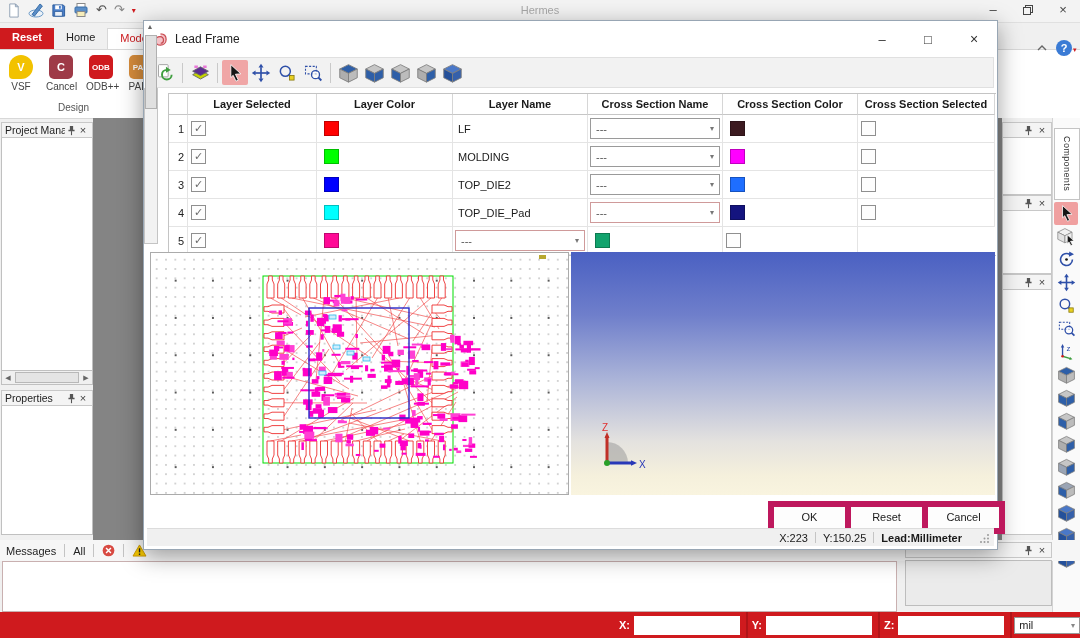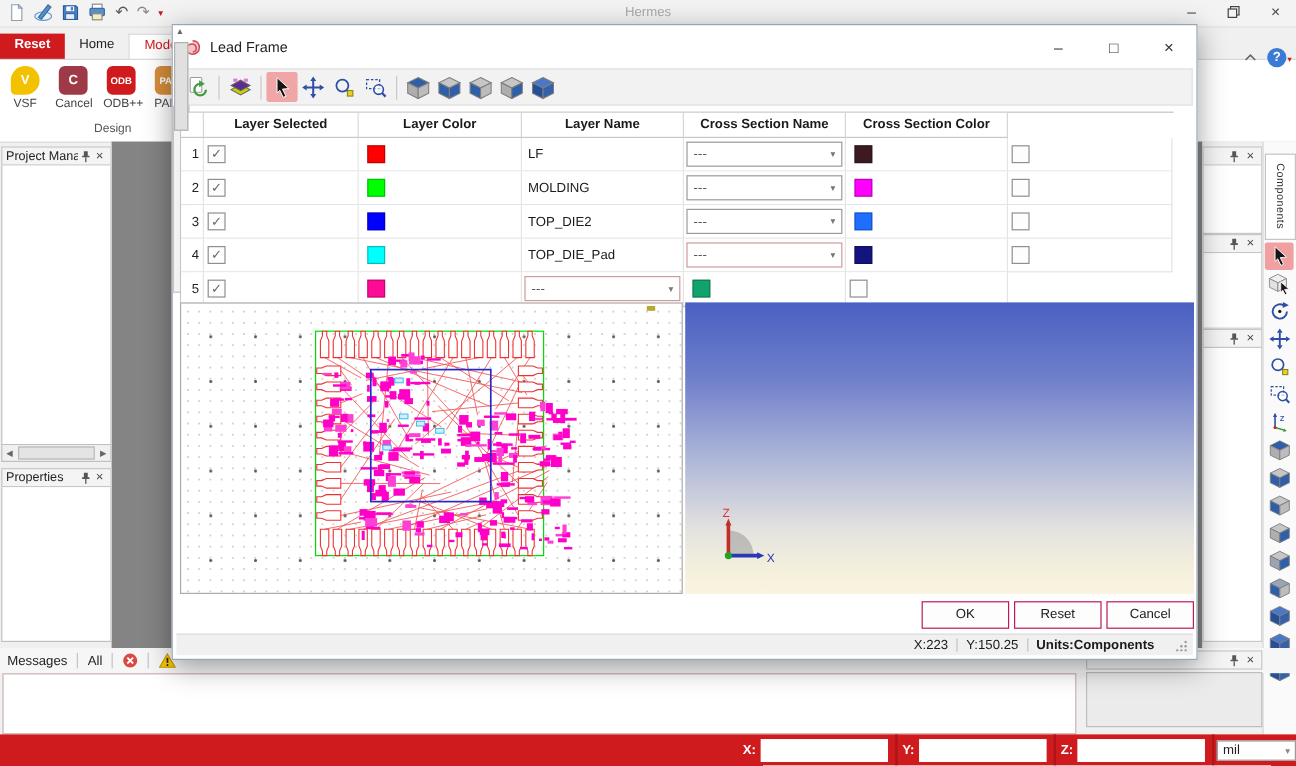--- a/index.html
+++ b/index.html
@@ -15,21 +15,21 @@
   .tabs{left:0;top:28px;height:22px;display:flex}
   .rtab{padding:3px 12px 0 12px;height:22px;box-sizing:border-box;text-align:center}
   .rtab.file{background:#cf1a1e;color:#fff;font-weight:bold}
   .rtab.active{background:#fff;color:#cf1a1e;border:1px solid #d8d8d8;border-bottom:none}
   .ribbon{left:0;top:50px;width:1080px;height:68px;background:#fff;border-bottom:1px solid #d8d8d8}
   .rgroup{display:flex;gap:10px;padding:5px 0 0 6px}
   .ritem{width:30px;text-align:center;cursor:default}
   .badge{width:24px;height:24px;border-radius:5px;margin:0 auto 2px auto;color:#fff;font-weight:bold;
          display:flex;align-items:center;justify-content:center}
   .ritem .lbl{font-size:10px;color:#444}
-  .grouplbl{left:58px;top:102px;width:72px;text-align:center;color:#555;font-size:10px}
+  .grouplbl{left:58px;top:102px;width:72px;text-align:left;color:#555;font-size:10px}
   .workspace{left:93px;top:118px;width:909px;height:422px;background:#848484}
   
   .panelhdr{height:16px;background:#f4f4f4;display:flex;align-items:center;padding:0 3px;border:1px solid #c8c8c8;box-sizing:border-box}
   .panelhdr .t{flex:1;font-size:10.5px;color:#222;white-space:nowrap;overflow:hidden}
   .hico{width:12px;text-align:center;color:#444;font-size:11px;line-height:12px}
   .pm-body{background:#fff;border:1px solid #c0c0c0;border-top:none}
   .hscroll{height:13px;background:#f0f0f0;border:1px solid #c0c0c0;border-top:none;display:flex;align-items:center}
   .sbtn{width:12px;text-align:center;color:#666;font-size:7px}
   .hthumb{flex:1;height:9px;background:#e4e4e4;border:1px solid #b8b8b8;margin:0 1px}
   
@@ -60,21 +60,21 @@
   .dialog{left:143px;top:20px;width:853px;height:528px;background:#fff;border:1px solid #98a6b4;
           box-shadow:0 6px 22px rgba(0,0,0,.38)}
   .dtitle{height:36px;display:flex;align-items:center;padding-left:9px}
   .dtitle .t{margin-left:7px;font-size:12px;color:#222}
   .dctl{width:30px;text-align:center;color:#333;font-size:13px}
   .dtoolbar{margin:0 3px;height:31px;background:#f2f2f2;border:1px solid #e0e0e0;display:flex;align-items:center;padding:0 4px;box-sizing:border-box}
   .dt{width:26px;height:25px;display:flex;align-items:center;justify-content:center}
   .dt.sel{background:#f0a6a6;border-radius:2px}
   .tsep{width:1px;height:20px;background:#c9c9c9;margin:0 4px}
   
-  .ltable{left:6px;top:72px;width:827px;border:1px solid #c4c4c4;border-right:none}
+  .ltable{left:24px;top:72px;width:827px;border:1px solid #c4c4c4;border-right:none}
   .trow,.thead{display:grid;grid-template-columns:19px 129px 136px 135px 135px 135px 137px}
   .thead>div{height:20px;line-height:20px;text-align:center;font-weight:bold;color:#1a1a1a;
              border-right:1px solid #d6d6d6;border-bottom:1px solid #c6c6c6;background:#fff;overflow:hidden}
   .trow>div{height:27px;border-right:1px solid #e4e4e4;border-bottom:1px solid #e4e4e4;display:flex;align-items:center;background:#fff}
   .rown{justify-content:flex-end;padding-right:3px;color:#222}
   .cb{width:13px;height:13px;border:1px solid #8f8f8f;background:#fdfdfd;margin-left:3px;
       display:flex;align-items:center;justify-content:center;font-size:11px;color:#6a6a6a}
   .cb.on::after{content:"✓"}
   .swatch{width:13px;height:13px;margin-left:7px;border:1px solid rgba(0,0,0,.25)}
   .lname{padding-left:5px;color:#1a1a1a}
@@ -84,21 +84,21 @@
   .trow.pink .ddl{border-color:#cf9a9a}
   .vscroll{left:833px;top:72px;width:14px;height:156px;background:#f2f2f2;border:1px solid #c4c4c4;box-sizing:border-box}
   .vthumb{position:absolute;left:1px;top:14px;width:10px;height:72px;background:#e0e0e0;border:1px solid #b0b0b0}
   .vsb{position:absolute;left:0;width:12px;text-align:center;color:#666;font-size:7px}
   
   .vp2d{left:6px;top:231px;width:419px;height:243px;background:#fff;border:1px solid #ababab;box-sizing:border-box;overflow:hidden;
         background-image:radial-gradient(circle,#5a5a5a 1px,transparent 1.4px),radial-gradient(circle,#d2d2d2 .8px,transparent 1.1px);
         background-size:37.3px 37.3px,9.33px 9.33px;background-position:6px 9px,1px 2px}
   .vp3d{left:427px;top:231px;width:424px;height:243px;
         background:linear-gradient(#4a60c2 0%,#6f7fcb 26%,#aab3d8 52%,#e4e2df 78%,#f5f0dc 92%,#f9f4df 100%)}
-  .dbtn{width:71px;height:21px;background:#fdfdfd;border:1px solid #be185d;text-align:center;line-height:21px;color:#1a1a1a}
+  .dbtn{width:71px;height:21px;background:#fdfdfd;border:6px solid #be185d;text-align:center;line-height:21px;color:#1a1a1a}
   .dstatus{left:3px;top:507px;width:847px;height:17px;background:#f0f0f0;border-top:1px solid #dcdcdc;
            display:flex;align-items:center;justify-content:flex-end;color:#1a1a1a}
   .ssep{width:1px;height:11px;background:#c4c4c4;margin:0 7px}
   .helpq{width:16px;height:16px;border-radius:50%;background:#3a7bd5;color:#fff;font-weight:bold;font-size:11px;
          display:flex;align-items:center;justify-content:center}
 </style>
 </head>
 <body>
 
 <svg width="0" height="0" style="position:absolute">
@@ -548,20 +548,21 @@
   </div>
 
   <div class="abs ltable">
     <div class="thead">
       <div></div>
       <div>Layer Selected</div>
       <div>Layer Color</div>
       <div>Layer Name</div>
       <div>Cross Section Name</div>
       <div>Cross Section Color</div>
+      <div>Cross Section Selected</div>
     </div>
 
     <div class="trow">
       <div class="rown">1</div>
       <div>
           <span class="cb on"></span>
         </div>
       <div>
           <span class="swatch" style="background: rgb(255, 0, 0);"></span>
         </div>
@@ -1044,18 +1045,18 @@
 
   <div class="abs dbtn" style="left:624px;top:480px">OK</div>
   <div class="abs dbtn" style="left:701px;top:480px">Reset</div>
   <div class="abs dbtn" style="left:778px;top:480px">Cancel</div>
 
   <div class="abs dstatus">
     <span>X:223</span>
     <span class="ssep"></span>
     <span>Y:150.25</span>
     <span class="ssep"></span>
-    <span style="font-weight:bold">Units:Components</span>
+    <span style="font-weight:bold">Lead:Millimeter</span>
     <svg class="ic" width="10" height="10" style="margin:0 4px 0 18px">
         <use href="#sym-grip"></use>
       </svg>
   </div>
 </div>
 
 </body></html>

